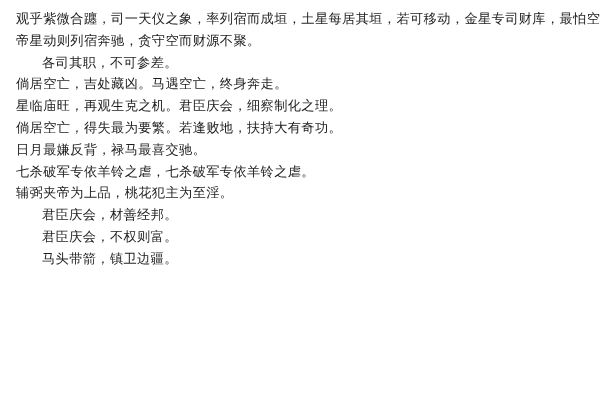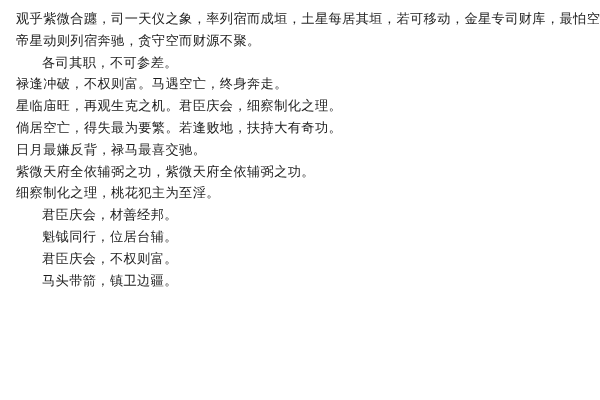--- a/index.html
+++ b/index.html
@@ -40,25 +40,24 @@
   }
 </style>
 </head>
 <body>
 
 <div class="page">
   <div class="doc-body">
     <div class="line">观乎紫微合躔，司一天仪之象，率列宿而成垣，土星每居其垣，若可移动，金星专司财库，最怕空亡。</div>
     <div class="line">帝星动则列宿奔驰，贪守空而财源不聚。</div>
     <div class="line indent">各司其职，不可参差。</div>
-    <div class="line">禄逢冲破，不权则富。马遇空亡，终身奔走。</div>
+    <div class="line">倘居空亡，吉处藏凶。马遇空亡，终身奔走。</div>
     <div class="line">星临庙旺，再观生克之机。君臣庆会，细察制化之理。</div>
     <div class="line">倘居空亡，得失最为要繁。若逢败地，扶持大有奇功。</div>
     <div class="line">日月最嫌反背，禄马最喜交驰。</div>
-    <div class="line">紫微天府全依辅弼之功，紫微天府全依辅弼之功。</div>
-    <div class="line">细察制化之理，桃花犯主为至淫。</div>
+    <div class="line">七杀破军专依羊铃之虐，七杀破军专依羊铃之虐。</div>
+    <div class="line">辅弼夹帝为上品，桃花犯主为至淫。</div>
     <div class="line indent">君臣庆会，材善经邦。</div>
-    <div class="line indent">魁钺同行，位居台辅。</div>
     <div class="line indent">君臣庆会，不权则富。</div>
     <div class="line indent">马头带箭，镇卫边疆。</div>
 
   </div>
 </div>
 
 </body></html>

